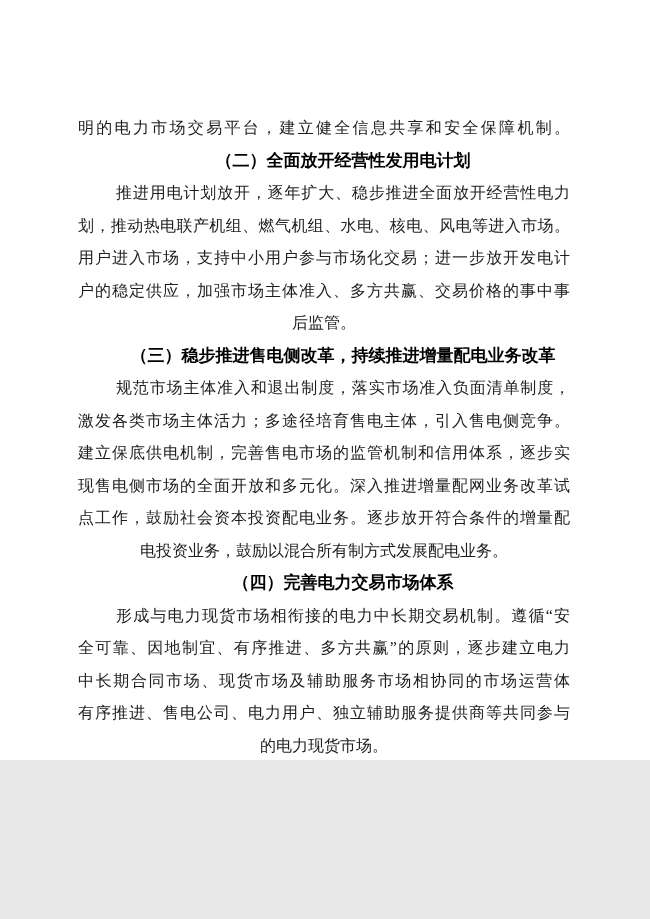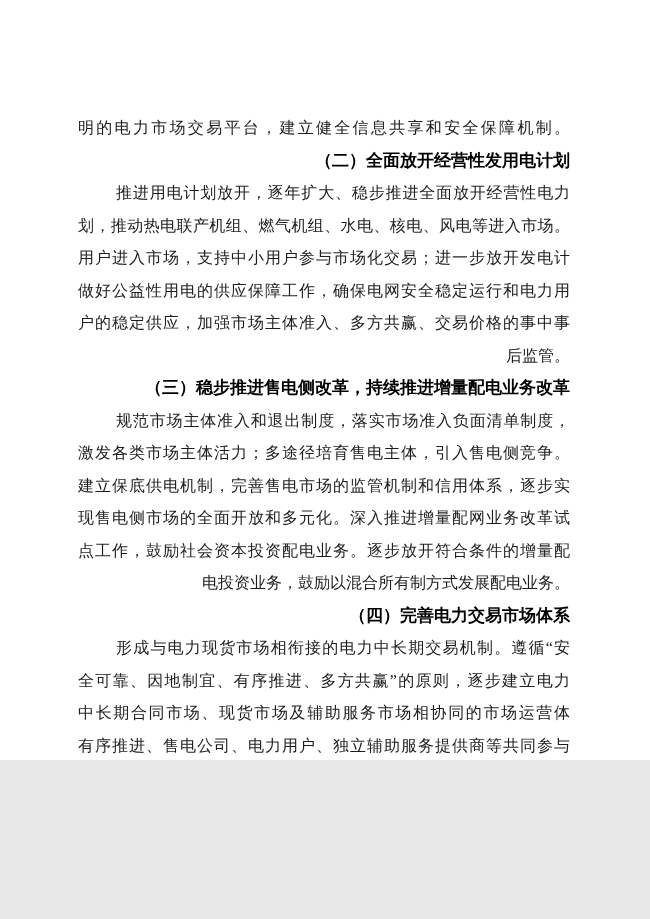--- a/index.html
+++ b/index.html
@@ -20,21 +20,21 @@
   .content {
     position: absolute;
     left: 78px;
     top: 112px;
     width: 492px;
   }
   .line {
     font-size: 16px;
     line-height: 32.5px;
     height: 32.5px;
-    text-align: right;
+    text-align: center;
   }
   .line.fill {
     text-align: justify;
     text-align-last: justify;
     text-justify: inter-character;
   }
   .line.indent {
     text-indent: 38px;
   }
   .line.heading {
@@ -56,21 +56,20 @@
 </head>
 <body>
 
 <div class="page">
   <div class="content">
       <div class="line body fill">明的电力市场交易平台，建立健全信息共享和安全保障机制。</div>
       <div class="line heading indent">（二）全面放开经营性发用电计划</div>
       <div class="line body indent fill">推进用电计划放开，逐年扩大、稳步推进全面放开经营性电力</div>
       <div class="line body fill">划，推动热电联产机组、燃气机组、水电、核电、风电等进入市场。</div>
       <div class="line body fill">用户进入市场，支持中小用户参与市场化交易；进一步放开发电计</div>
-      <div class="line body fill">做好公益性用电的供应保障工作，确保电网安全稳定运行和电力用</div>
       <div class="line body fill">户的稳定供应，加强市场主体准入、多方共赢、交易价格的事中事</div>
       <div class="line body">后监管。</div>
       <div class="line heading indent">（三）稳步推进售电侧改革，持续推进增量配电业务改革</div>
       <div class="line body indent fill">规范市场主体准入和退出制度，落实市场准入负面清单制度，</div>
       <div class="line body fill">激发各类市场主体活力；多途径培育售电主体，引入售电侧竞争。</div>
       <div class="line body fill">建立保底供电机制，完善售电市场的监管机制和信用体系，逐步实</div>
       <div class="line body fill">现售电侧市场的全面开放和多元化。深入推进增量配网业务改革试</div>
       <div class="line body fill">点工作，鼓励社会资本投资配电业务。逐步放开符合条件的增量配</div>
       <div class="line body">电投资业务，鼓励以混合所有制方式发展配电业务。</div>
       <div class="line heading indent">（四）完善电力交易市场体系</div>

